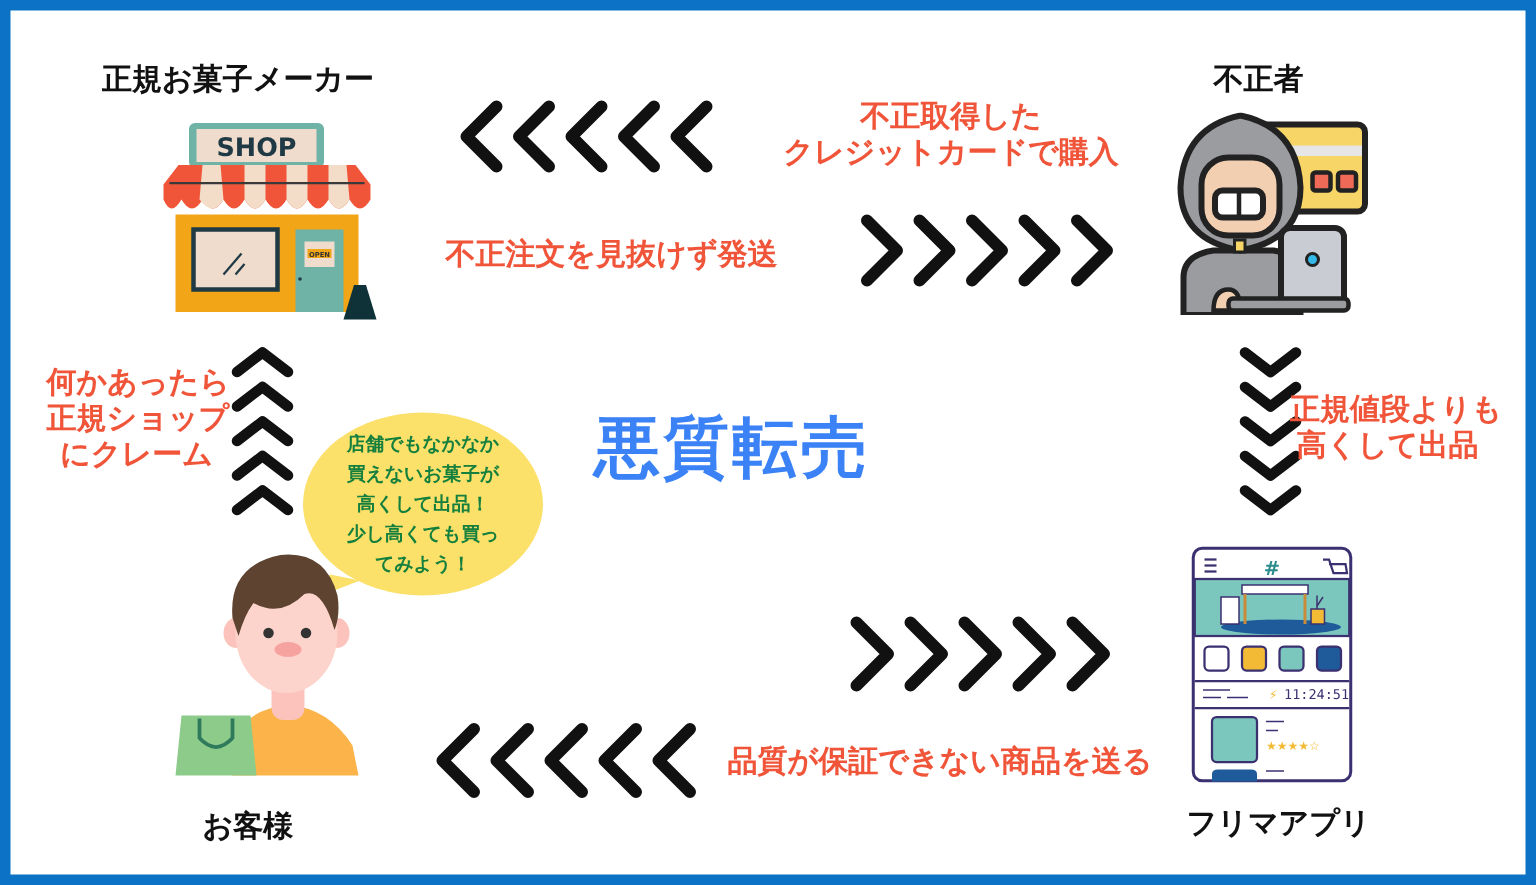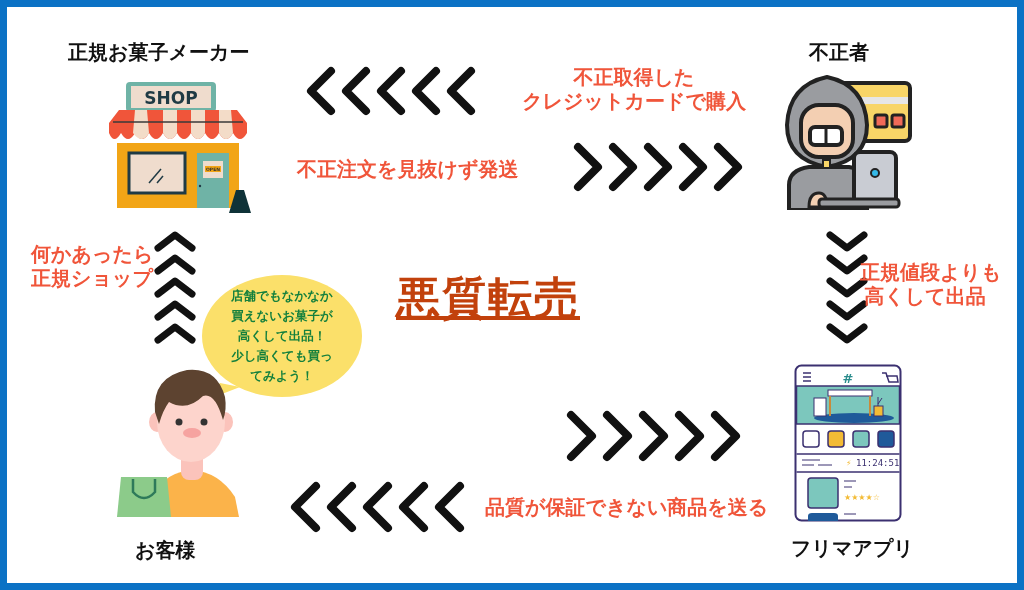--- a/index.html
+++ b/index.html
@@ -2,21 +2,21 @@
 <html><head>
 <meta charset="utf-8">
 <style>
   html, body { margin:0; padding:0; }
   body { width:1024px; height:590px; background:#0b72c5; position:relative; overflow:hidden;
          font-family:"DejaVu Sans","Liberation Sans",sans-serif; }
   .canvas { position:absolute; left:7px; top:7px; width:1010px; height:576px; background:#ffffff; }
   .abs { position:absolute; }
   .label-black { color:#111; font-weight:bold; font-size:20px; white-space:nowrap; }
   .label-red { color:#f0553a; font-weight:bold; font-size:20px; line-height:24px; text-align:center; white-space:nowrap; }
-  .title { color:#c2410c; font-weight:bold; font-size:44px; letter-spacing:2px; white-space:nowrap;text-decoration:underline; }
+  .title { color:#3b82f6; font-weight:bold; font-size:44px; letter-spacing:2px; white-space:nowrap; }
   .bubble { background:#fbe06a; border-radius:50%; display:flex; align-items:center; justify-content:center;
             text-align:center; color:#15803d; font-weight:bold; font-size:12.5px; line-height:20px; }
   .chev-row { display:flex; gap:4px; }
   svg { display:block; }
 </style>
 </head>
 <body>
 
 <div class="canvas">
 
@@ -155,20 +155,21 @@
     </svg>
   </div>
 
   <div class="abs label-black" style="left:784px;top:528px;">フリマアプリ</div>
 
   <div class="abs title" style="left:389px;top:262px;">悪質転売</div>
 
   <div class="abs label-red" style="left:24px;top:235px;width:120px;">
     <div>何かあったら</div>
     <div>正規ショップ</div>
+    <div>にクレーム</div>
   </div>
 
   <div class="abs" style="left:146px;top:223px;">
     <svg width="44" height="118" viewBox="0 0 44 118">
       <g fill="none" stroke="#111" stroke-width="7" stroke-linecap="round" stroke-linejoin="round">
         <polyline points="5,18 22,5 39,18"></polyline>
           <polyline points="5,41 22,28 39,41"></polyline>
           <polyline points="5,64 22,51 39,64"></polyline>
           <polyline points="5,87 22,74 39,87"></polyline>
           <polyline points="5,110 22,97 39,110"></polyline>

